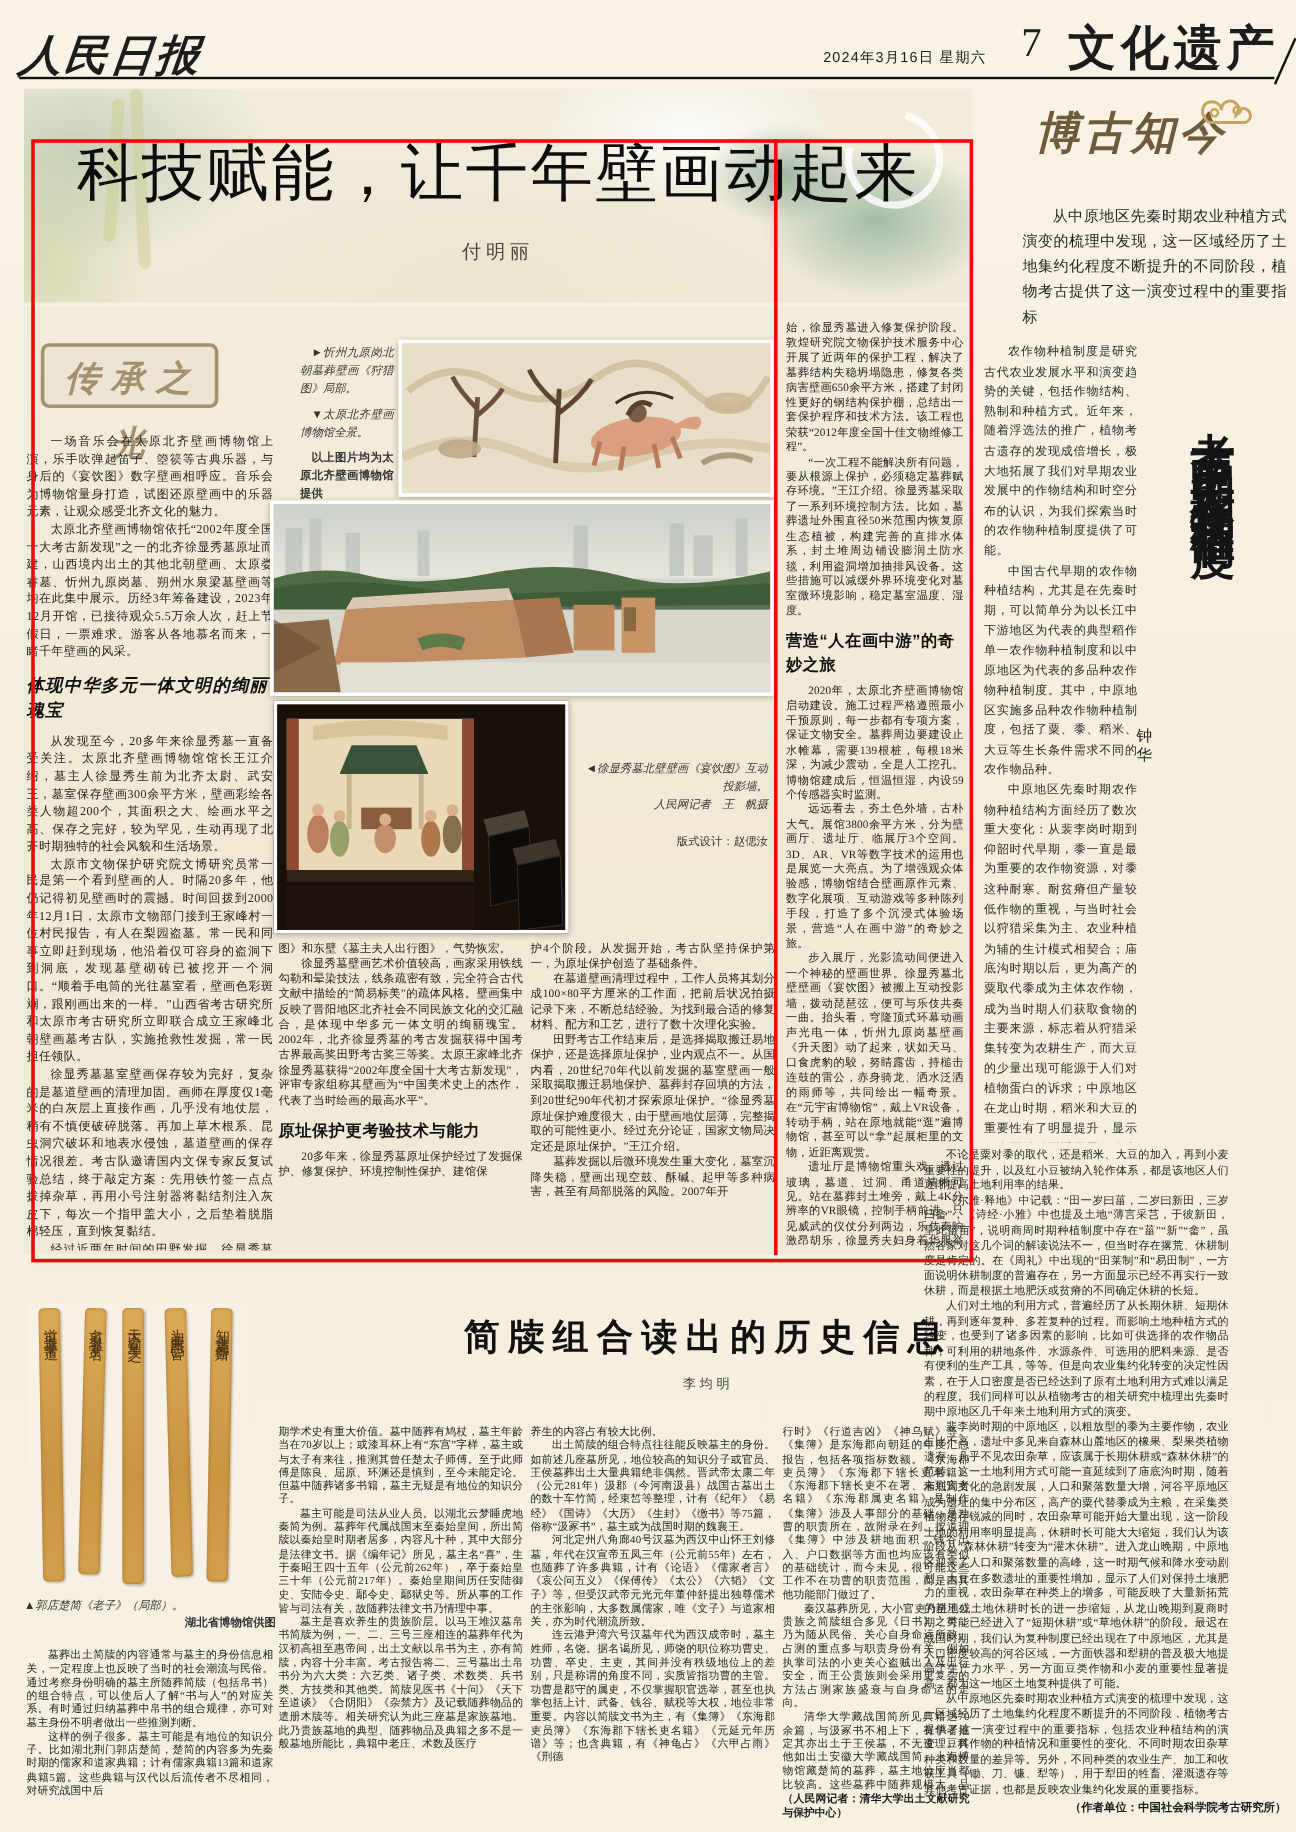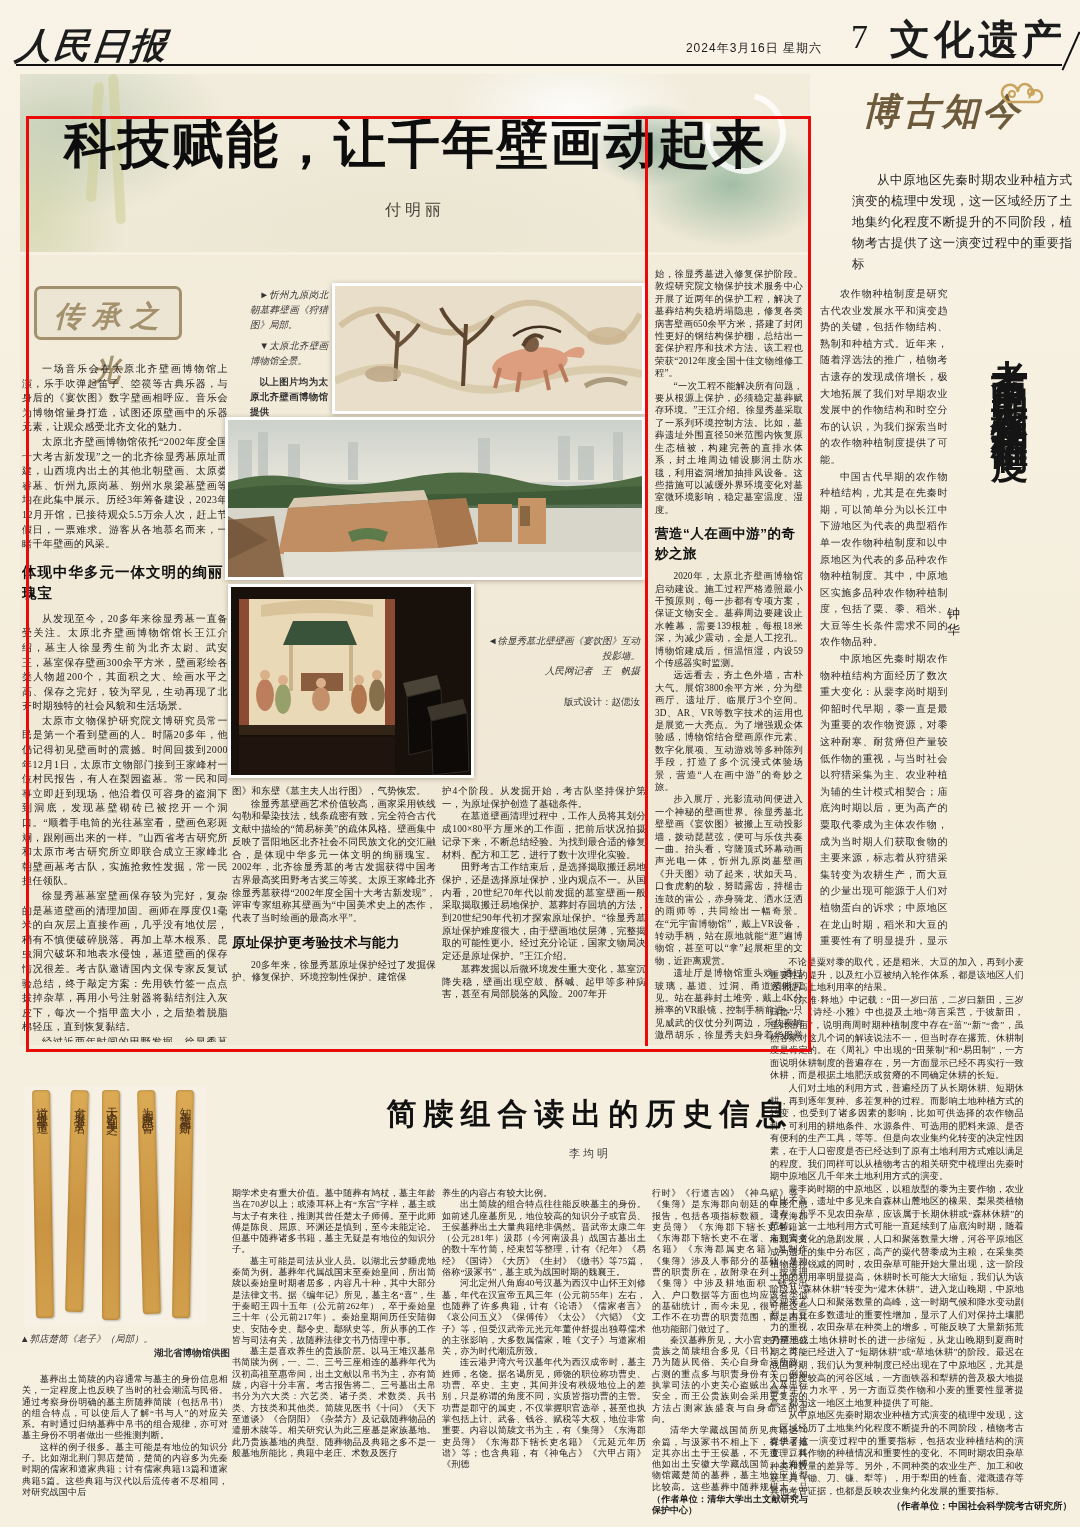--- a/index.html
+++ b/index.html
@@ -22,37 +22,37 @@
       radial-gradient(140px 90px at 90% 62%, rgba(85,145,115,.50), transparent 70%),
       radial-gradient(90px 60px at 80% 40%, rgba(60,120,95,.45), transparent 70%),
       radial-gradient(170px 80px at 70% 20%, rgba(255,255,255,.85), transparent 75%),
       radial-gradient(220px 130px at 6% 28%, rgba(140,170,140,.38), transparent 72%),
       radial-gradient(130px 170px at 2% 80%, rgba(195,205,150,.5), transparent 70%),
       radial-gradient(320px 130px at 48% 90%, rgba(235,230,208,.95), transparent 78%),
       linear-gradient(#f1ecdc,#eee8d6);}
   .banner-swirl{position:absolute;right:24px;top:18px;width:70px;height:70px;border:6px solid rgba(255,255,255,.8);
     border-radius:50%;border-top-color:transparent;transform:rotate(-30deg);}
   .banner-stroke{position:absolute;width:10px;height:120px;background:rgba(205,205,150,.55);border-radius:5px;}
-  .headline{position:absolute;left:0;right:0;top:36px;text-align:center;font-size:52px;font-weight:700;
+  .headline{position:absolute;left:0;right:0;top:36px;text-align:center;font-size:52px;font-weight:400;
     letter-spacing:2px;color:#0d0d0d;font-family:"Liberation Sans","DejaVu Sans",sans-serif;}
   .byline{position:absolute;left:0;right:0;top:126px;text-align:center;font-size:16px;color:#4a463c;letter-spacing:4px;}
   
   .anno-box{left:26px;top:116px;width:779px;height:930px;border:3px solid #ea0a0a;z-index:40;pointer-events:none;}
   .anno-vline{left:645px;top:116px;width:3px;height:930px;background:#ea0a0a;z-index:40;pointer-events:none;}
   
   .seal{left:34px;top:286px;width:148px;height:54px;border:3px solid #a3906d;border-radius:7px;
         background:rgba(163,144,109,.07);color:#a3906d;font-size:29px;font-weight:bold;font-style:italic;
         text-align:center;line-height:54px;letter-spacing:9px;padding-left:6px;box-sizing:border-box;}
   .textcol{overflow:hidden;text-align:justify;}
   .textcol p{margin:0;text-indent:2em;}
   .textcol p.cont{text-indent:0;}
   .col1{left:22px;top:362px;width:206px;height:680px;font-size:10px;line-height:14.6px;letter-spacing:.4px;color:#222;}
   .subhead{font-family:"Liberation Sans","DejaVu Sans",sans-serif;font-weight:bold;color:#111;
            text-indent:0 !important;text-align:left;}
-  .sh1{font-size:14.5px;line-height:21px;margin:10px 0 8px 0 !important;letter-spacing:1px;}
+  .sh1{font-size:14.5px;line-height:21px;margin:10px 0 8px 0 !important;letter-spacing:1px;font-style:italic;}
   .sh2{font-size:13.5px;line-height:20px;margin:8px 0 6px 0 !important;letter-spacing:.5px;}
   .col2,.col3{top:785px;width:204px;height:257px;font-size:9.5px;line-height:12.7px;letter-spacing:.2px;}
   .col2{left:232px;} .col3{left:442px;}
   .col4{left:655px;top:268px;width:148px;height:774px;font-size:9.3px;line-height:12.4px;letter-spacing:.1px;}
   .cap-block{left:234px;top:288px;width:94px;height:150px;font-size:9.5px;line-height:15px;color:#333;
              font-style:italic;text-align:justify;}
   .cap-block p{margin:0 0 6px 16px;text-indent:1em;}
   .cap-block .credit{font-weight:bold;font-style:normal;}
   .proj-cap{left:482px;top:634px;width:158px;font-size:9.5px;line-height:15px;text-align:right;color:#333;font-style:italic;}
   .proj-cap p{margin:0;}
@@ -342,15 +342,15 @@
         <p>连云港尹湾六号汉墓年代为西汉成帝时，墓主姓师，名饶。据名谒所见，师饶的职位称功曹史、功曹、卒史、主吏，其间并没有秩级地位上的差别，只是称谓的角度不同，实质皆指功曹的主管。功曹是郡守的属吏，不仅掌握职官选举，甚至也执掌包括上计、武备、钱谷、赋税等大权，地位非常重要。内容以简牍文书为主，有《集簿》《东海郡吏员簿》《东海郡下辖长吏名籍》《元延元年历谱》等；也含典籍，有《神龟占》《六甲占雨》《刑德</p>
       </div>
   </div>
   <div class="abs textcol bcol bcol4">
     <p class="cont">行时》《行道吉凶》《神乌赋》等。《集簿》是东海郡向朝廷的年度汇总报告，包括各项指标数额。《东海郡吏员簿》《东海郡下辖长吏名籍》《东海郡下辖长吏不在署、未到官者名籍》《东海郡属吏名籍》是制作《集簿》涉及人事部分的基础，是功曹的职责所在，故附录在列。按道理《集簿》中涉及耕地面积、钱谷出入、户口数据等方面也均应该有类似的基础统计，而今未见，很可能这些工作不在功曹的职责范围，而是由其他功能部门做过了。</p>
     <div>
         <p>秦汉墓葬所见，大小官吏乃至王公贵族之简牍组合多见《日书》之类，乃为随从民俗、关心自身命运所致。占测的重点多与职责身份有关，例如执掌司法的小吏关心盗贼出入及出行安全，而王公贵族则会采用更复杂的方法占测家族盛衰与自身命运的走向。</p>
         <p>清华大学藏战国简所见典籍达70余篇，与汲冢书不相上下，有学者推定其亦出土于王侯墓，不无道理。其他如出土安徽大学藏战国简、上海博物馆藏楚简的墓葬，墓主地位应当都比较高。这些墓葬中随葬规模大、品种繁杂的典籍，且多为儒、道、墨、法、阴阳、杂家并举，当与战国时期百花齐放、百家争鸣的学术氛围直接相关。</p>
       </div>
   </div>
-  <div class="abs b-attr">（作者单位：清华大学出土文献研究与保护中心）</div>
+  <div class="abs b-attr">（人民网记者：清华大学出土文献研究与保护中心）</div>
 
 </div>
 
 </body></html>

